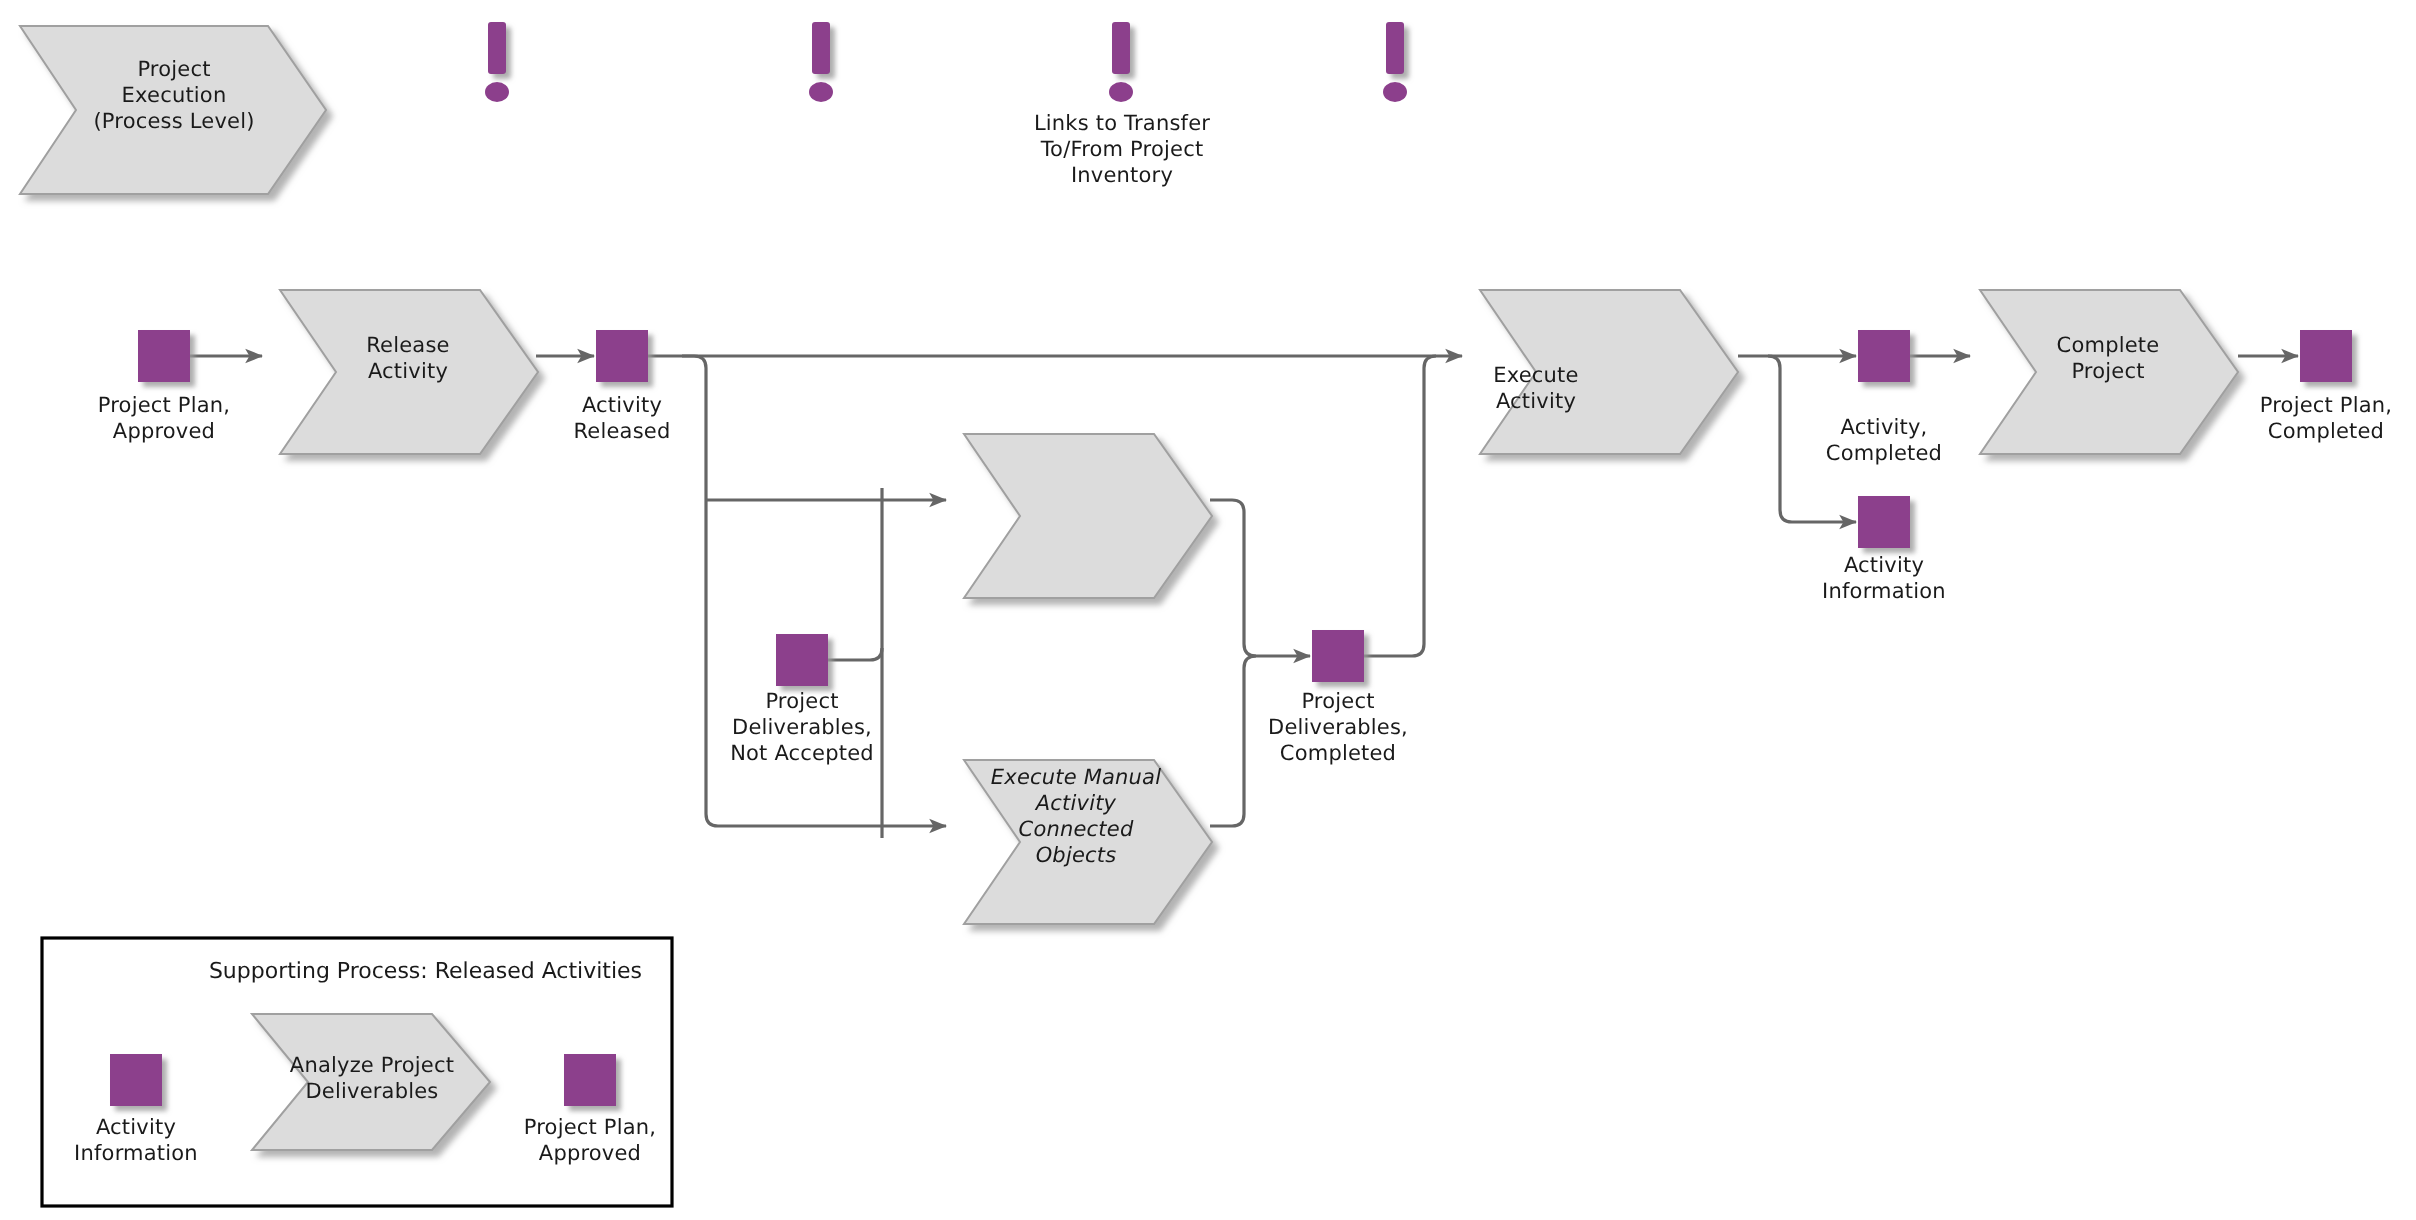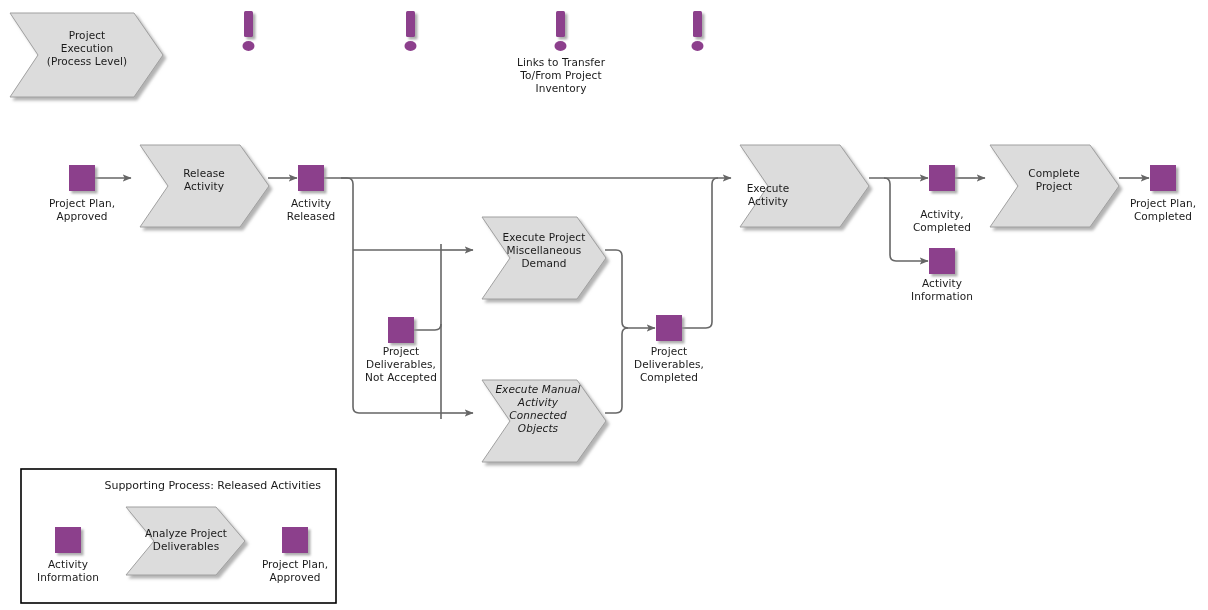--- a/index.html
+++ b/index.html
@@ -195,23 +195,20 @@
   <div class="shape-lbl" style="left:26px; top:29px; width:122px;">Project
 Execution
 (Process Level)</div>
 
   <div class="lbl" style="left:491px; top:56px; width:140px;">Links to Transfer
 To/From Project
 Inventory</div>
 
   <div class="shape-lbl" style="left:153px; top:167px; width:102px;">Release
 Activity</div>
-  <div class="shape-lbl" style="left:486px; top:231px; width:116px;">Execute Project
-Miscellaneous
-Demand</div>
   <div class="shape-lbl" style="left:480px; top:383px; width:116px;font-style:italic;">Execute Manual
 Activity
 Connected
 Objects</div>
   <div class="shape-lbl" style="left:717px; top:167px; width:102px;margin-top:15px;">Execute
 Activity</div>
   <div class="shape-lbl" style="left:1003px; top:167px; width:102px;">Complete
 Project</div>
 
   <div class="lbl" style="left:22px; top:197px; width:120px;">Project Plan,

